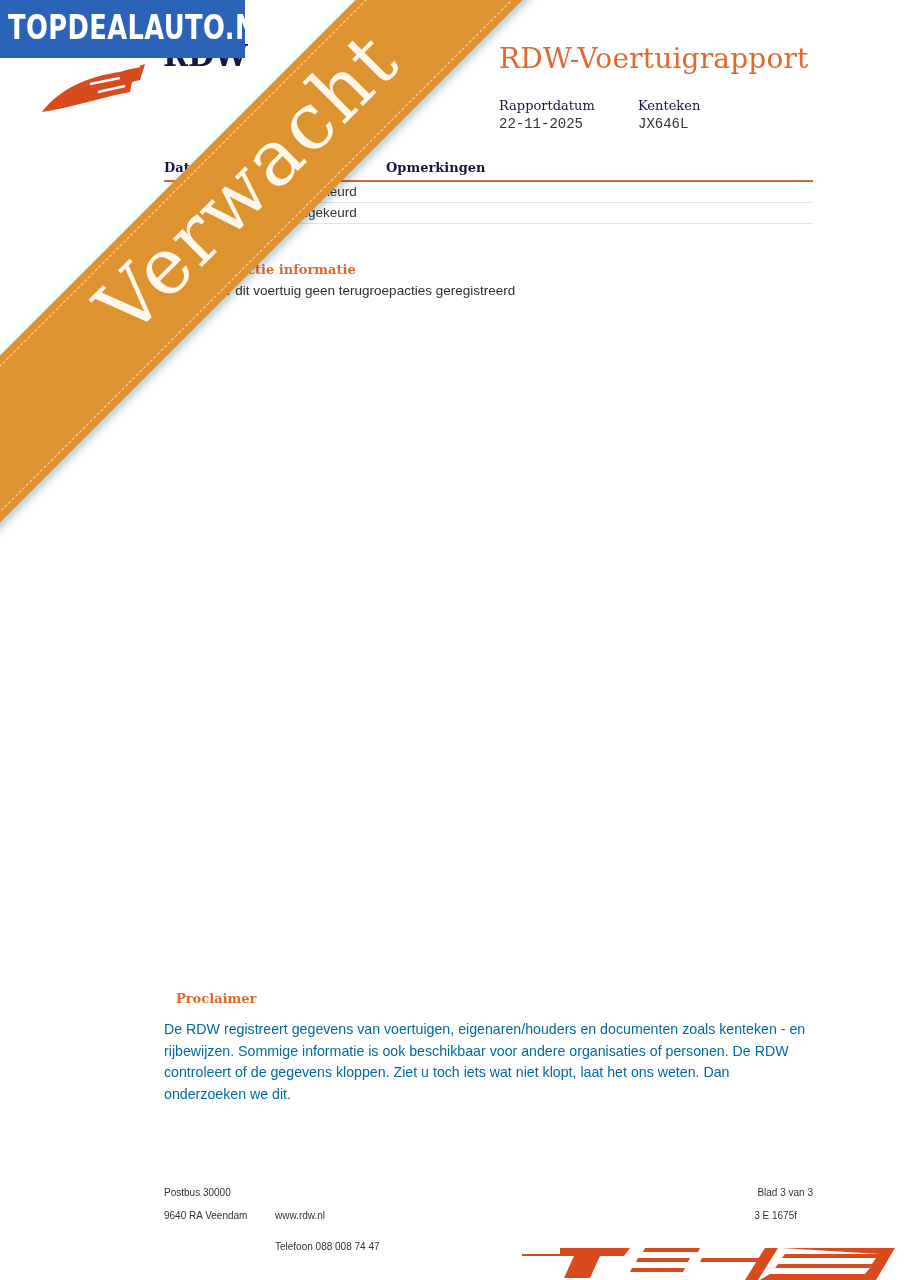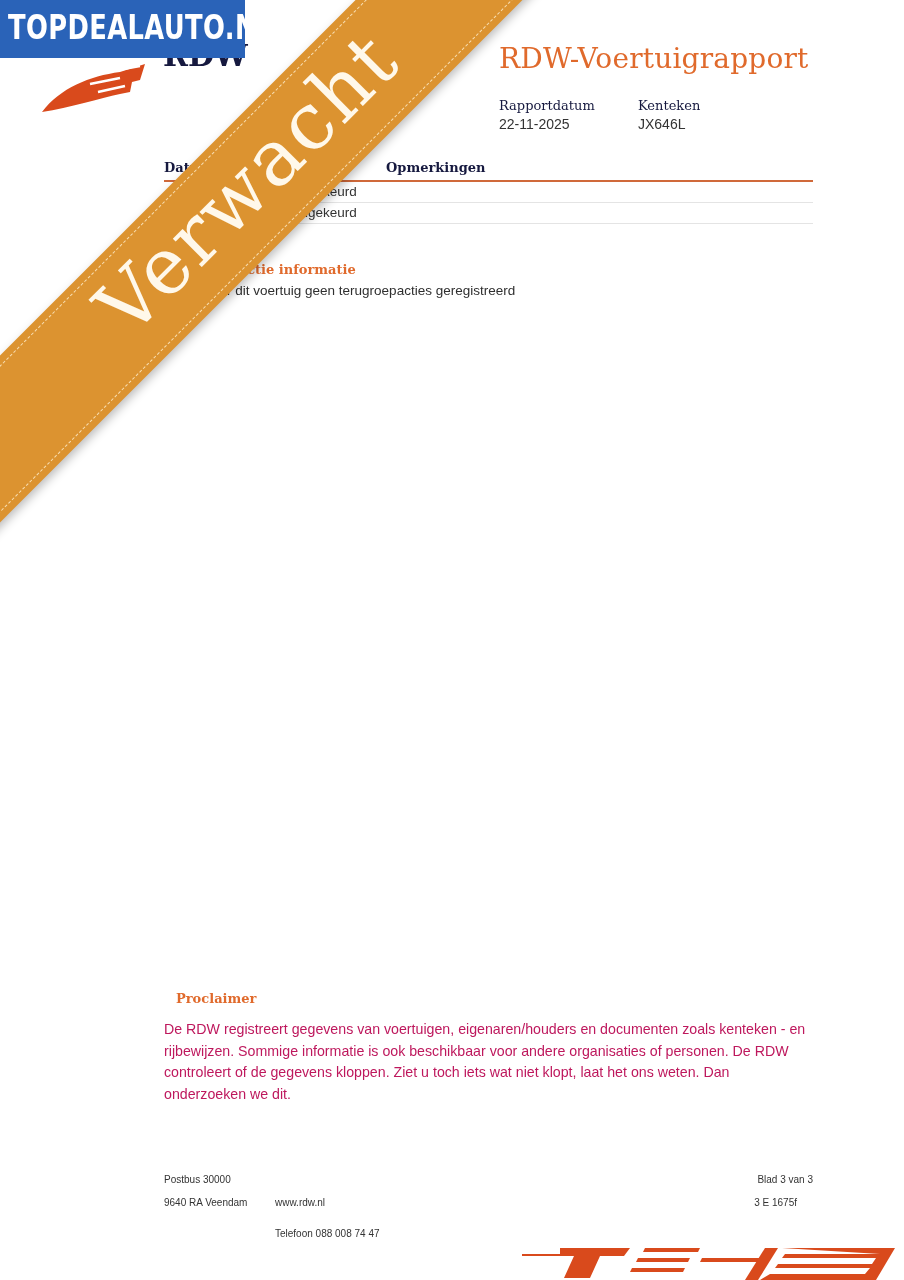--- a/index.html
+++ b/index.html
@@ -11,34 +11,34 @@
   }
   .abs { position:absolute; }
 
   
   .rdw-logo { left:40px; top:58px; width:110px; height:60px; }
   .rdw-head { left:163px; top:38px; font-size:30px; font-weight:bold; color:#16193f; font-family:"DejaVu Serif", serif; }
 
   .report-title { left:499px; top:42px; font-size:28px; color:#e06a2c; font-family:"DejaVu Serif", serif; letter-spacing:0.2px; }
 
   .meta-label { font-size:13px; font-weight:normal; color:#16193f; font-family:"DejaVu Serif", serif; }
-  .meta-value { font-size:14px; color:#333; }
+  .meta-value { font-size:14px; color:#333;font-family:Liberation Mono, monospace; }
 
   
   .tbl { left:164px; top:160px; width:649px; }
   .tbl-head { position:relative; height:20px; border-bottom:2px solid #d0693a; }
   .th { position:absolute; top:0; font-size:13px; font-weight:bold; color:#16193f; font-family:"DejaVu Serif", serif; }
   .tbl-row { position:relative; height:20px; border-bottom:1px solid #e4e4e4; }
   .td { position:absolute; top:2px; font-size:13.5px; color:#333; }
 
   .section-title { font-size:13px; font-weight:bold; color:#e06a2c; font-family:"DejaVu Serif", serif; }
   .body-text { font-size:13.5px; color:#2f2f2f; }
-  .proclaimer-text { left:164px; top:1019px; width:650px; font-size:14.2px; line-height:21.5px; color:#be185d; }
+  .proclaimer-text { left:164px; top:1019px; width:650px; font-size:14.2px; line-height:21.5px; color:#0369a1; }
 
-  .foot { font-size:10px; color:#333; }
+  .foot { font-size:10px; color:#333;margin-top:13px; }
 
   
   .brand-bar { left:0; top:0; width:245px; height:58px; background:#2a63b8; z-index:5; }
   .brand-text { left:8px; top:8px; font-size:33px; font-weight:bold; color:#fff; letter-spacing:0.5px; font-family:"DejaVu Sans", sans-serif; transform:scaleX(0.78); transform-origin:left top; z-index:6; white-space:nowrap; }
 
   
   .ribbon {
     left:-200px; top:150px; width:860px; height:118px;
     background:#dc9330;
     transform:rotate(-45deg); transform-origin:center center;

